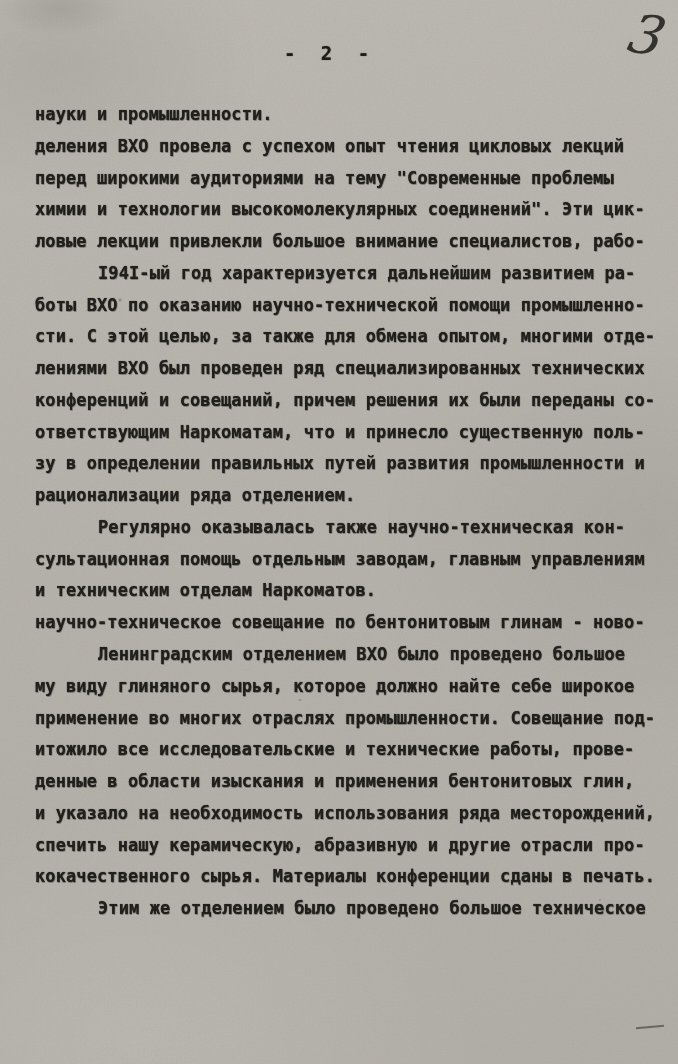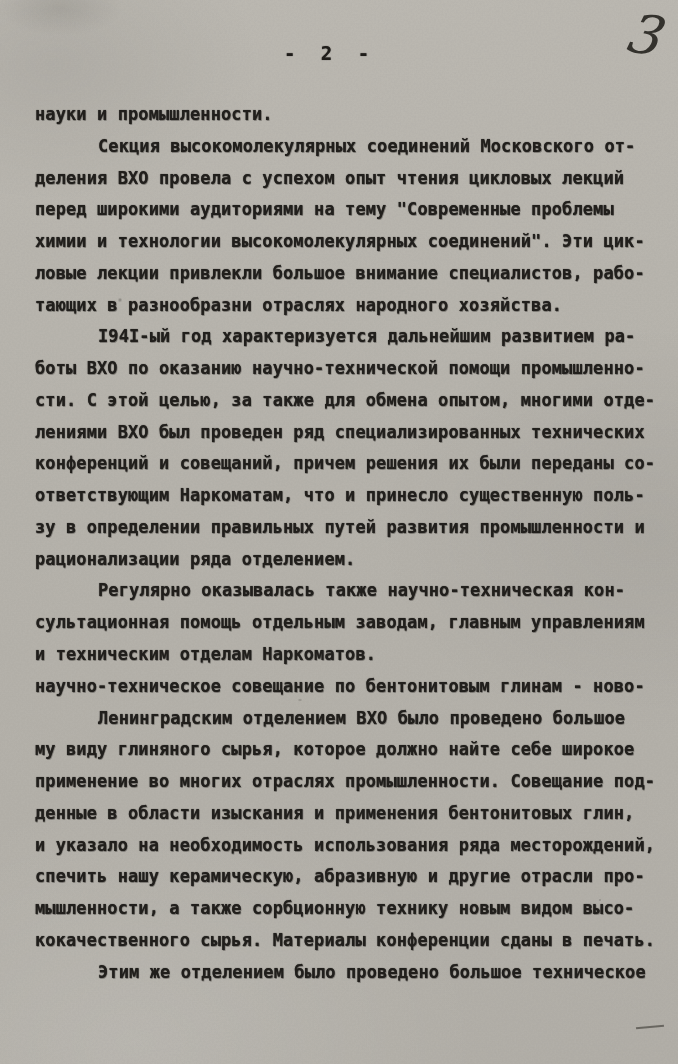--- a/index.html
+++ b/index.html
@@ -85,44 +85,42 @@
     </filter>
     <rect width="678" height="1064" filter="url(#noise)"></rect>
   </svg>
 
   <div class="pagenum">- 2 -</div>
 
   <div class="handnum">3</div>
 
   <div class="textblock">
       <div class="line">науки и промышленности.</div>
-      <div class="line indent">Секция высокомолекулярных соединений Московского от-</div>
       <div class="line">деления ВХО провела с успехом опыт чтения цикловых лекций</div>
       <div class="line">перед широкими аудиториями на тему "Современные проблемы</div>
       <div class="line">химии и технологии высокомолекулярных соединений". Эти цик-</div>
       <div class="line">ловые лекции привлекли большое внимание специалистов, рабо-</div>
-      <div class="line">тающих в разнообразни отраслях народного хозяйства.</div>
       <div class="line indent">I94I-ый год характеризуется дальнейшим развитием ра-</div>
       <div class="line">боты ВХО по оказанию научно-технической помощи промышленно-</div>
       <div class="line">сти. С этой целью, за также для обмена опытом, многими отде-</div>
       <div class="line">лениями ВХО был проведен ряд специализированных технических</div>
       <div class="line">конференций и совещаний, причем решения их были переданы со-</div>
       <div class="line">ответствующим Наркоматам, что и принесло существенную поль-</div>
       <div class="line">зу в определении правильных путей развития промышленности и</div>
       <div class="line">рационализации ряда отделением.</div>
       <div class="line indent">Регулярно оказывалась также научно-техническая кон-</div>
       <div class="line">сультационная помощь отдельным заводам, главным управлениям</div>
       <div class="line">и техническим отделам Наркоматов.</div>
       <div class="line">научно-техническое совещание по бентонитовым глинам - ново-</div>
       <div class="line indent">Ленинградским отделением ВХО было проведено большое</div>
       <div class="line">му виду глиняного сырья, которое должно найте себе широкое</div>
       <div class="line">применение во многих отраслях промышленности. Совещание под-</div>
+      <div class="line">итожило все исследовательские и технические работы, прове-</div>
       <div class="line">денные в области изыскания и применения бентонитовых глин,</div>
       <div class="line">и указало на необходимость использования ряда месторождений,</div>
       <div class="line">спечить нашу керамическую, абразивную и другие отрасли про-</div>
-      <div class="line">мышленности, а также сорбционную технику новым видом высо-</div>
       <div class="line">кокачественного сырья. Материалы конференции сданы в печать.</div>
       <div class="line indent">Этим же отделением было проведено большое техническое</div>
     </div>
 
   <div class="margin-dash"></div>
 
 </div>
 
 </body></html>

